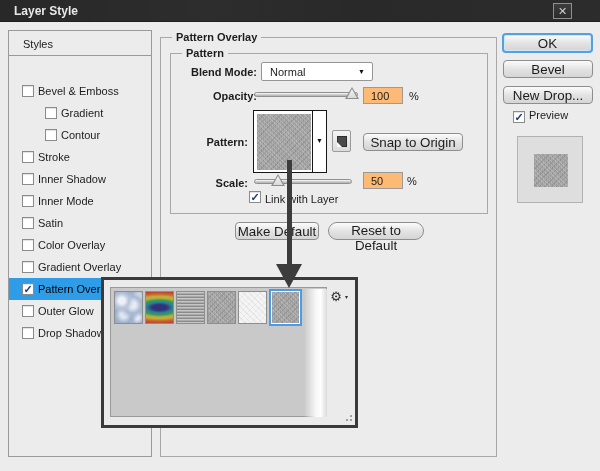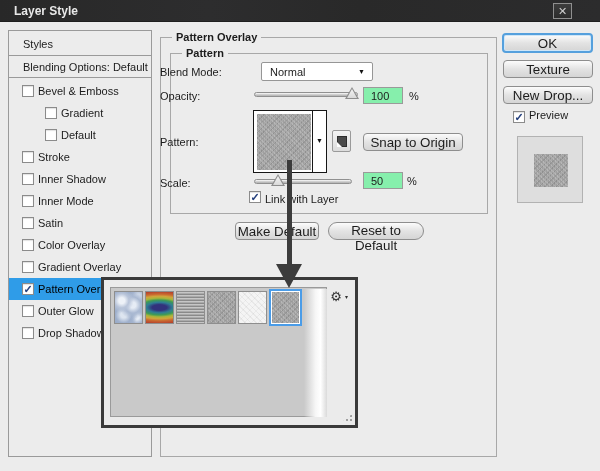--- a/index.html
+++ b/index.html
@@ -35,33 +35,33 @@
   .sb-item.selected { background:#2f9ce8; }
   .sb-item.selected .lbl { color:#000; }
   
   .cb { position:absolute; top:5px; width:12px; height:12px; background:#fff;
     border:1px solid #8b8b8b; box-shadow:inset 0 1px 1px rgba(0,0,0,.12);
     font-size:11px; line-height:10px; text-align:center; color:#26417e; font-weight:bold; }
   
   .groupbox { position:absolute; border:1px solid #a8a8a8; }
   .gb-label { position:absolute; background:#ececec; padding:0 4px; font-weight:bold; }
   
-  .row-label { position:absolute; text-align:left; }
+  .row-label { position:absolute; text-align:right;font-weight:bold; }
   .dropdown { position:absolute; left:261px; top:62px; width:112px; height:19px;
     background:#fff; border:1px solid #969696; border-radius:2px; }
   .dropdown .dd-text { position:absolute; left:8px; top:3px; }
   .dropdown .dd-caret { position:absolute; right:7px; top:5px; font-size:7px; color:#111; }
   .slider-track { position:absolute; height:5px; border:1px solid #909090; border-radius:3px;
     background:linear-gradient(#fdfdfd,#c7c7c7 60%,#b2b2b2); }
   .slider-thumb { position:absolute; width:14px; height:12px; }
   .slider-thumb .t-outer { position:absolute; left:0; top:0; width:14px; height:12px;
     background:#8d8d8d; clip-path:polygon(50% 0,100% 100%,0 100%); }
   .slider-thumb .t-inner { position:absolute; left:2px; top:2px; width:10px; height:9px;
     background:linear-gradient(#f5f5f5,#d9d9d9); clip-path:polygon(50% 0,100% 100%,0 100%); }
-  .value-box { position:absolute; width:40px; height:17px; background:#86efac;
+  .value-box { position:absolute; width:40px; height:17px; background:#fdba74;
     border:1px solid #9a9a9a; }
   .value-box span { position:absolute; left:7px; top:2px; }
   .unit { position:absolute; }
   .ps-button { position:absolute; border:1px solid #8e8e8e; border-radius:4px;
     background:linear-gradient(#fcfcfc,#e3e3e3 50%,#d5d5d5); text-align:center;
     color:#1c1c1c; cursor:pointer; }
   .ps-button span { position:relative; top:2px;margin-top:28px; }
   
   .swatch { position:absolute; left:253px; top:110px; width:74px; height:63px;
     background:#fff; border:1px solid #161616; }
@@ -130,35 +130,32 @@
 
 <div class="titlebar">
   <span class="title-text">Layer Style</span>
   <span class="close-btn">✕</span>
 </div>
 
 <div class="sidebar">
   <div class="sb-header">
     <span>Styles</span>
   </div>
-  <div class="sb-blending">
-    <span>Blending Options: Default</span>
-  </div>
 
   <div class="sb-item" style="top:49px">
     <span class="cb"></span>
     <span class="lbl">Bevel &amp; Emboss</span>
   </div>
   <div class="sb-item indent" style="top:71px">
     <span class="cb"></span>
     <span class="lbl">Gradient</span>
   </div>
   <div class="sb-item indent" style="top:93px">
     <span class="cb"></span>
-    <span class="lbl">Default</span>
+    <span class="lbl">Contour</span>
   </div>
   <div class="sb-item" style="top:115px">
     <span class="cb"></span>
     <span class="lbl">Stroke</span>
   </div>
   <div class="sb-item" style="top:137px">
     <span class="cb"></span>
     <span class="lbl">Inner Shadow</span>
   </div>
   <div class="sb-item" style="top:159px">
@@ -245,21 +242,21 @@
   <span style="top:0">Make Default</span>
 </button>
 <button class="ps-button" style="left:328px; top:222px; width:96px; height:18px;border-radius:9px;">
   <span style="top:0">Reset to Default</span>
 </button>
 
 <button class="ps-button btn-ok">
   <span style="top:0">OK</span>
 </button>
 <button class="ps-button btn-cancel">
-  <span style="top:0">Texture</span>
+  <span style="top:0">Bevel</span>
 </button>
 <button class="ps-button btn-newstyle">
   <span style="top:0">New Drop...</span>
 </button>
 <span class="cb" style="left:513px; top:111px;">✓</span>
 <span style="position:absolute; left:529px; top:109px;">Preview</span>
 <div class="preview-box">
   <div class="preview-noise noise"></div>
 </div>
 

